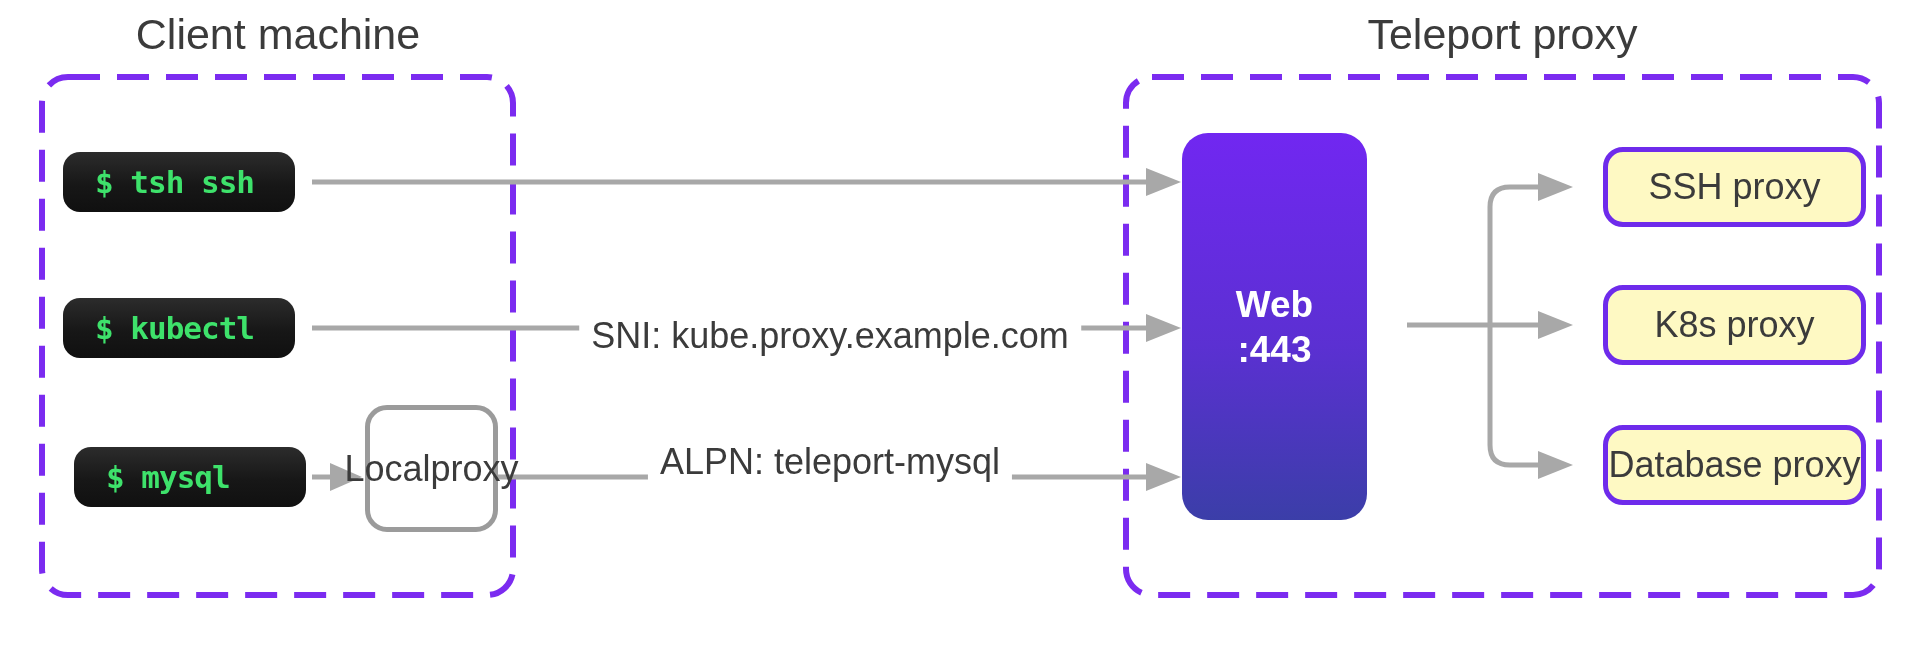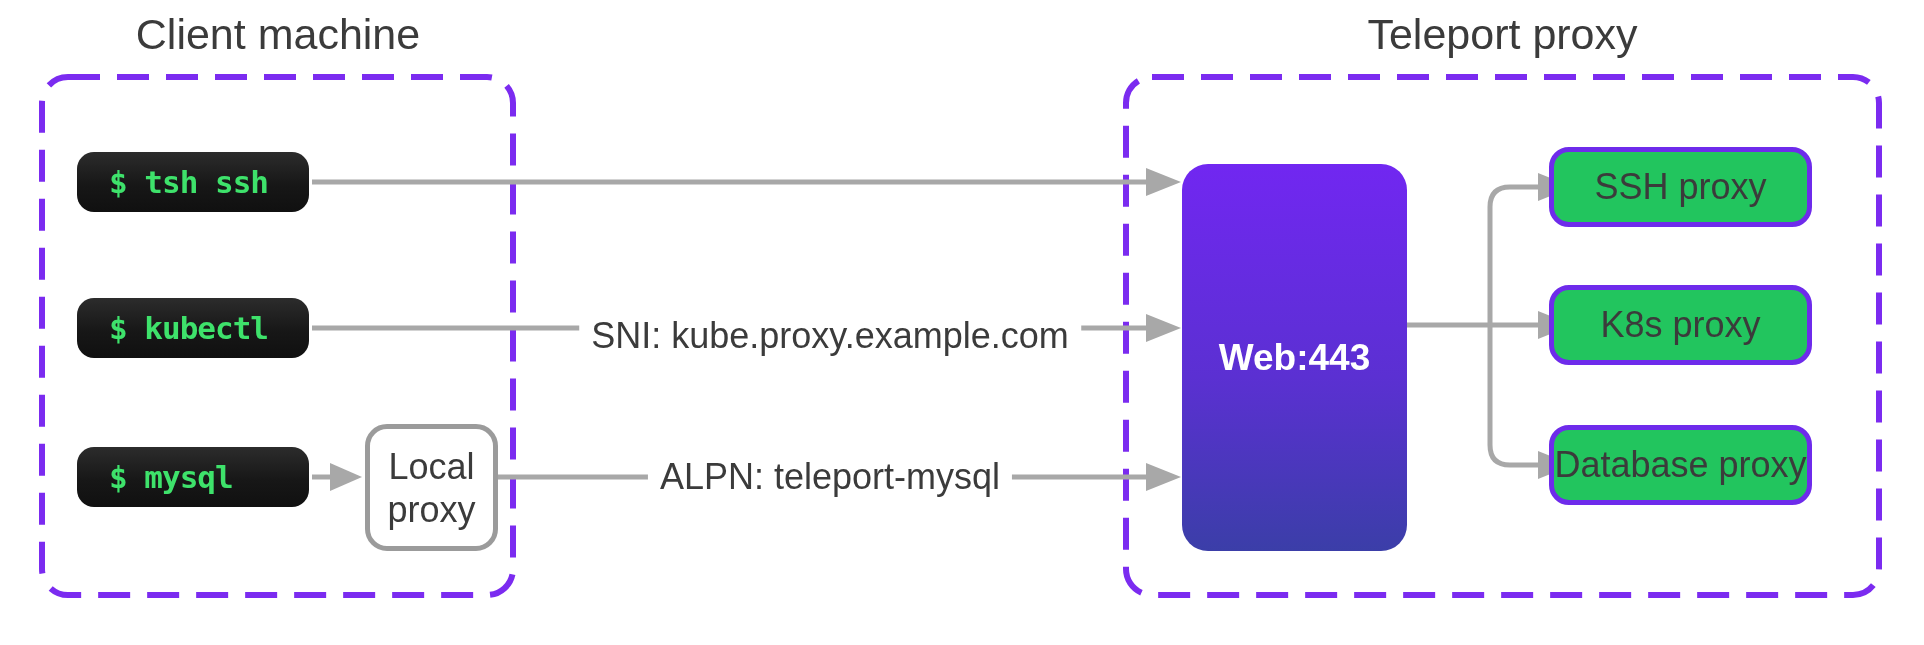--- a/index.html
+++ b/index.html
@@ -6,47 +6,47 @@
   #canvas{
     position:relative;width:1924px;height:645px;background:#ffffff;overflow:hidden;
     font-family:"Liberation Sans","DejaVu Sans",sans-serif;color:#3b3b3b;
   }
   #wires{position:absolute;left:0;top:0;width:1924px;height:645px;}
   .zone-title{
     position:absolute;top:10px;height:48px;line-height:48px;
     text-align:center;font-size:43px;font-weight:500;color:#3b3b3b;white-space:nowrap;
   }
   .terminal{
-    position:absolute;left:77px;width:232px;height:60px;border-radius:17px;
+    position:absolute;left:63px;width:232px;height:60px;border-radius:17px;
     background:linear-gradient(180deg,#2c2c2c 0%,#171717 55%,#101010 100%);
     display:flex;align-items:center;padding-left:32px;box-sizing:border-box;
   }
   .terminal span{
     font-family:"DejaVu Sans Mono","Liberation Mono",monospace;
     font-weight:bold;font-size:31px;color:#3ee26b;white-space:nowrap;letter-spacing:-1px;
   }
   .local-proxy{
-    position:absolute;left:365px;top:424px;width:133px;height:127px;box-sizing:border-box;
+    position:absolute;left:365px;top:405px;width:133px;height:127px;box-sizing:border-box;
     border:5px solid #9b9b9b;border-radius:22px;background:#ffffff;
-    display:flex;flex-direction:column;align-items:center;justify-content:center;
+    display:flex;align-items:center;justify-content:center;
   }
   .local-proxy span{font-size:36px;line-height:43px;color:#3b3b3b;}
   .conn-label{
     position:absolute;transform:translate(-50%,-50%);
     background:#ffffff;padding:2px 12px;font-size:36px;color:#3b3b3b;white-space:nowrap;
   }
   .web-listener{
-    position:absolute;left:1182px;top:133px;width:225px;height:387px;border-radius:26px;
+    position:absolute;left:1182px;top:133px;width:185px;height:387px;border-radius:26px;
     background:linear-gradient(180deg,#7127f1 0%,#5b30d2 55%,#3b3ea8 100%);
-    display:flex;flex-direction:row;align-items:center;justify-content:center;margin-top:31px;
+    display:flex;flex-direction:column;align-items:center;justify-content:center;
   }
   .web-listener span{color:#ffffff;font-weight:bold;font-size:37px;line-height:45px;}
   .proxy-box{
-    position:absolute;left:1549px;width:263px;height:80px;box-sizing:border-box;
-    border:5px solid #6e2beb;border-radius:20px;background:#22c55e;
+    position:absolute;left:1603px;width:263px;height:80px;box-sizing:border-box;
+    border:5px solid #6e2beb;border-radius:20px;background:#fef9c3;
     display:flex;align-items:center;justify-content:center;
   }
   .proxy-box span{font-size:36px;color:#3b3b3b;white-space:nowrap;}
 </style>
 </head>
 <body>
 
 <div id="canvas">
 
   <svg id="wires" viewBox="0 0 1924 645" xmlns="http://www.w3.org/2000/svg">
@@ -90,31 +90,31 @@
 
   <div class="zone-title" style="left:1123px;width:759px;">Teleport proxy</div>
   <div class="zone-title" style="left:40px;width:476px;">Client machine</div>
 
   <div class="terminal" style="top:152px;">
     <span>$ tsh ssh</span>
   </div>
   <div class="terminal" style="top:298px;">
     <span>$ kubectl</span>
   </div>
-  <div class="terminal" style="top:447px;">
+  <div class="terminal" style="top:447px;margin-left:11px;">
     <span>$ mysql</span>
   </div>
 
   <div class="local-proxy">
     <span>Local</span>
     <span>proxy</span>
   </div>
 
   <div class="conn-label" style="left:830px;top:336px;">SNI: kube.proxy.example.com</div>
-  <div class="conn-label" style="left:830px;top:477px;">ALPN: teleport-mysql</div>
+  <div class="conn-label" style="left:830px;top:462px;">ALPN: teleport-mysql</div>
 
   <div class="web-listener">
     <span>Web</span>
     <span>:443</span>
   </div>
 
   <div class="proxy-box" style="top:147px;">
     <span>SSH proxy</span>
   </div>
   <div class="proxy-box" style="top:285px;">

